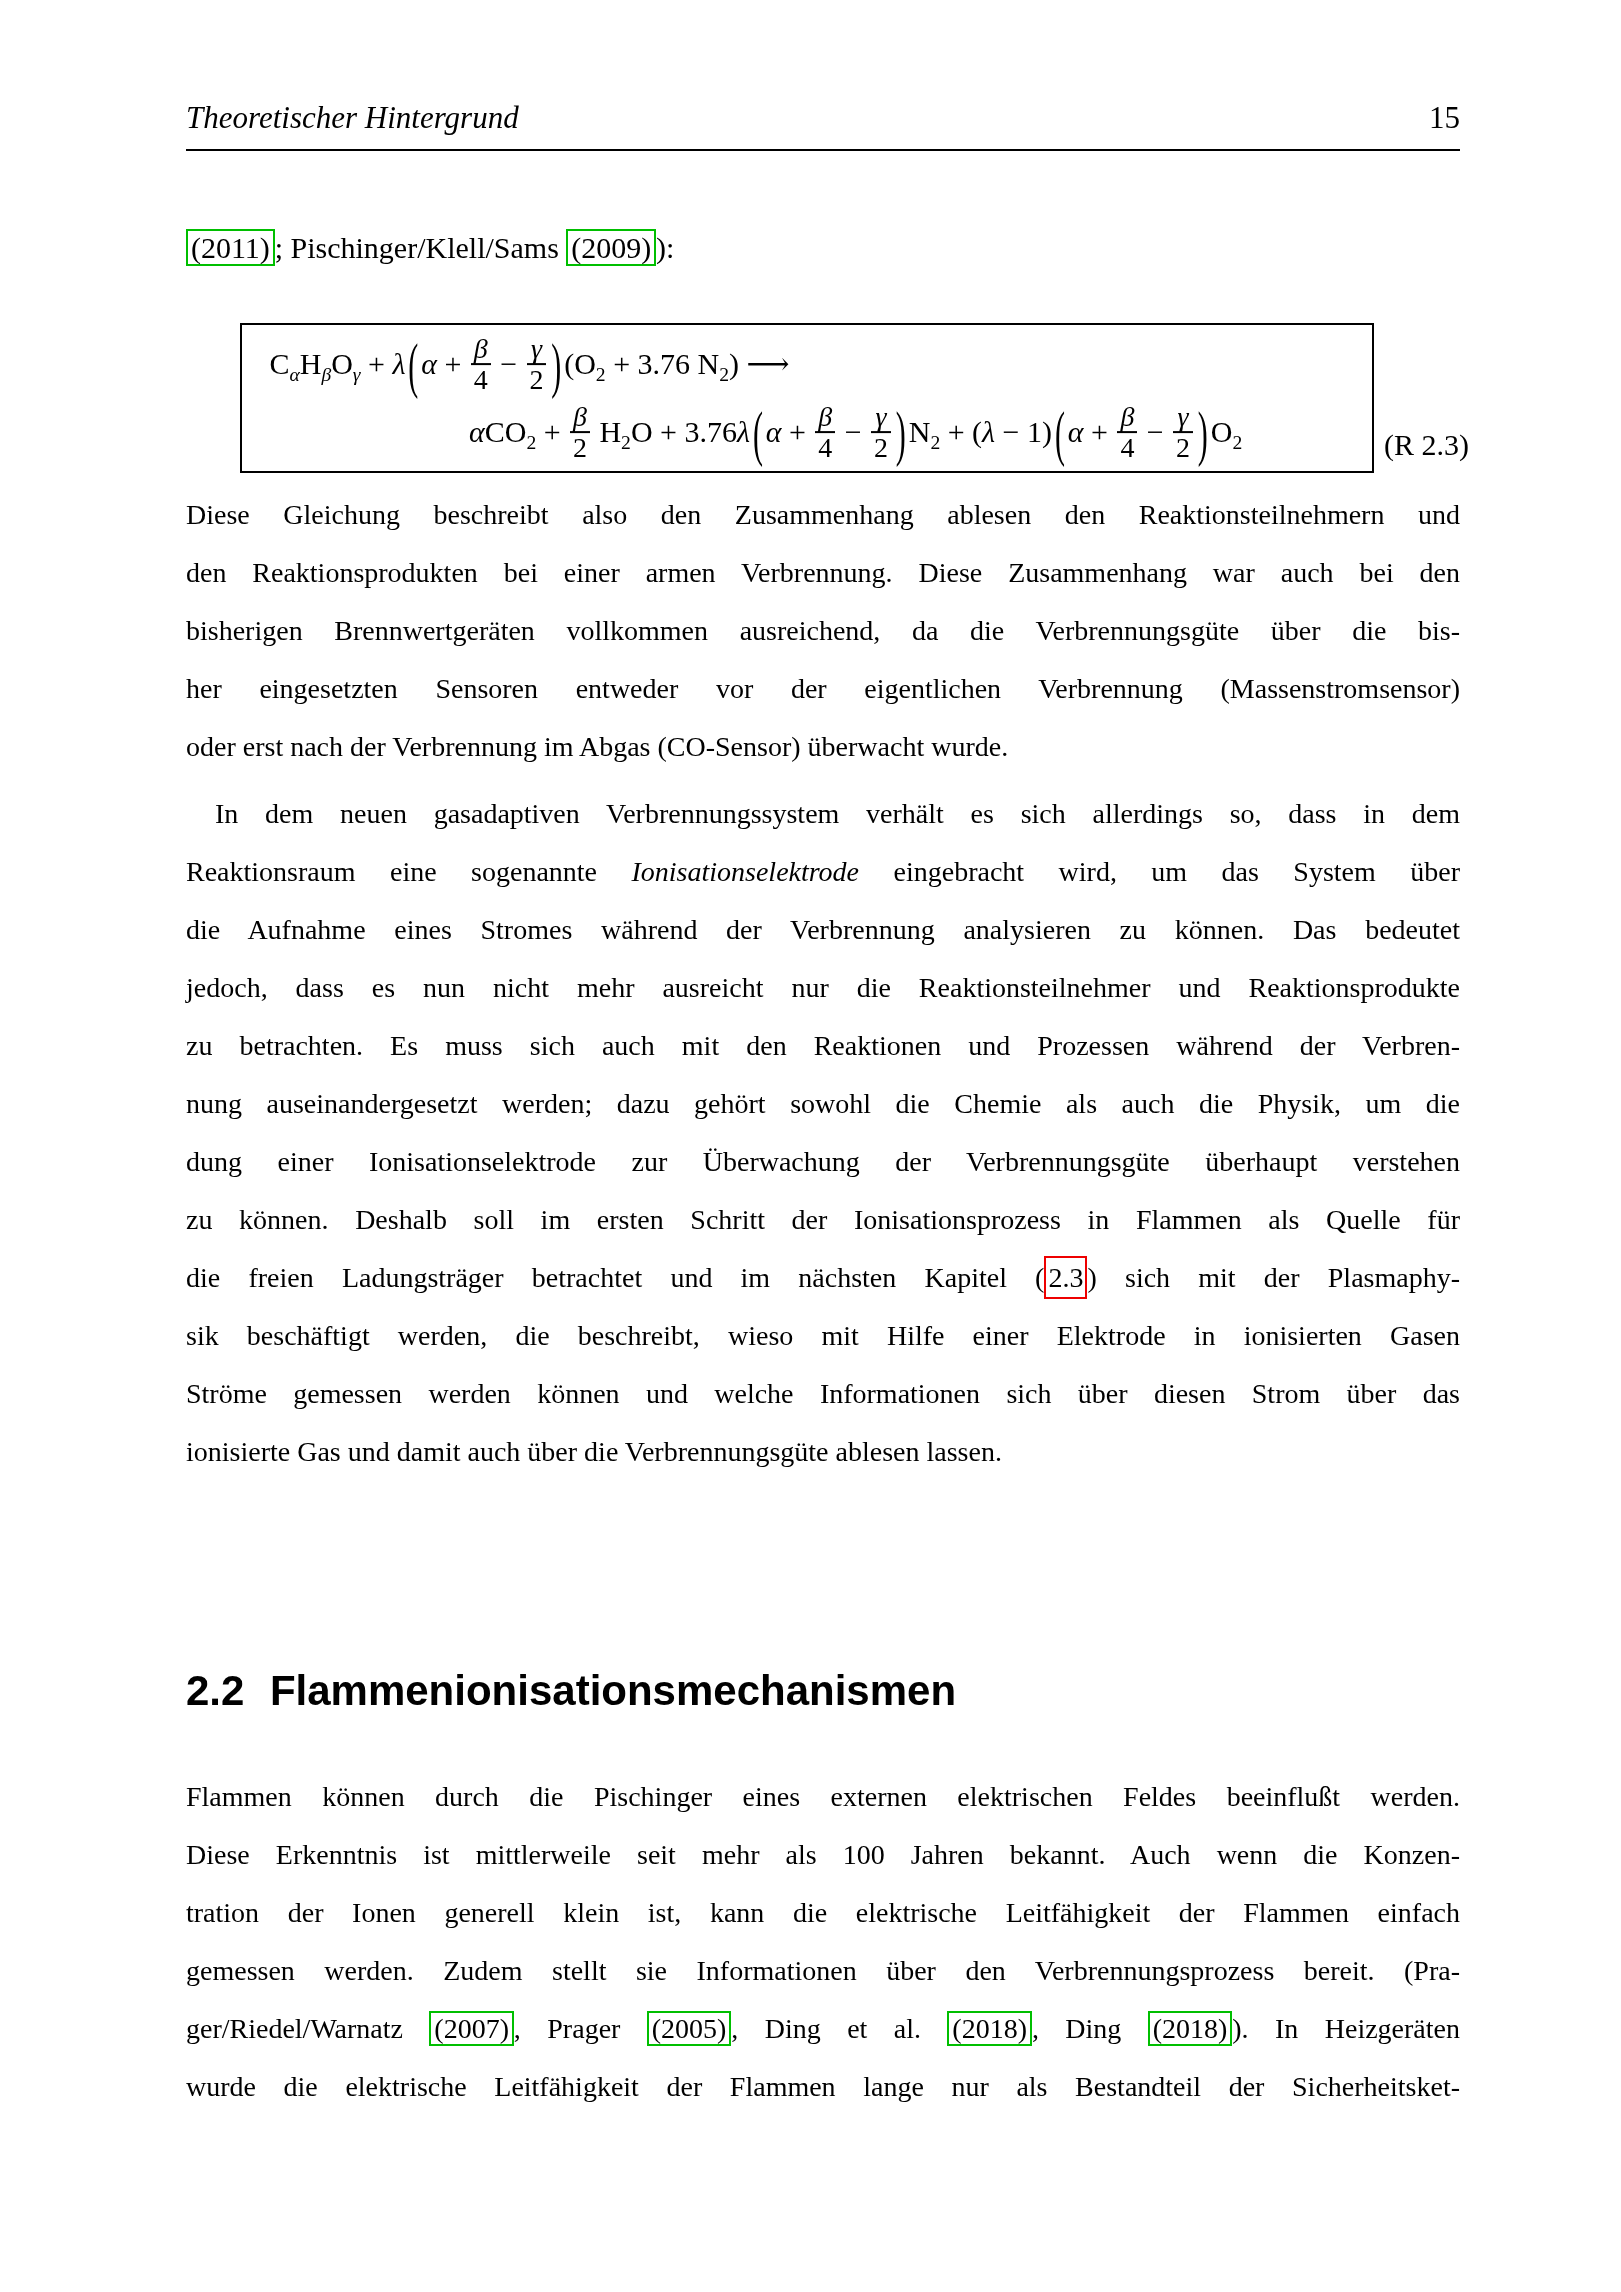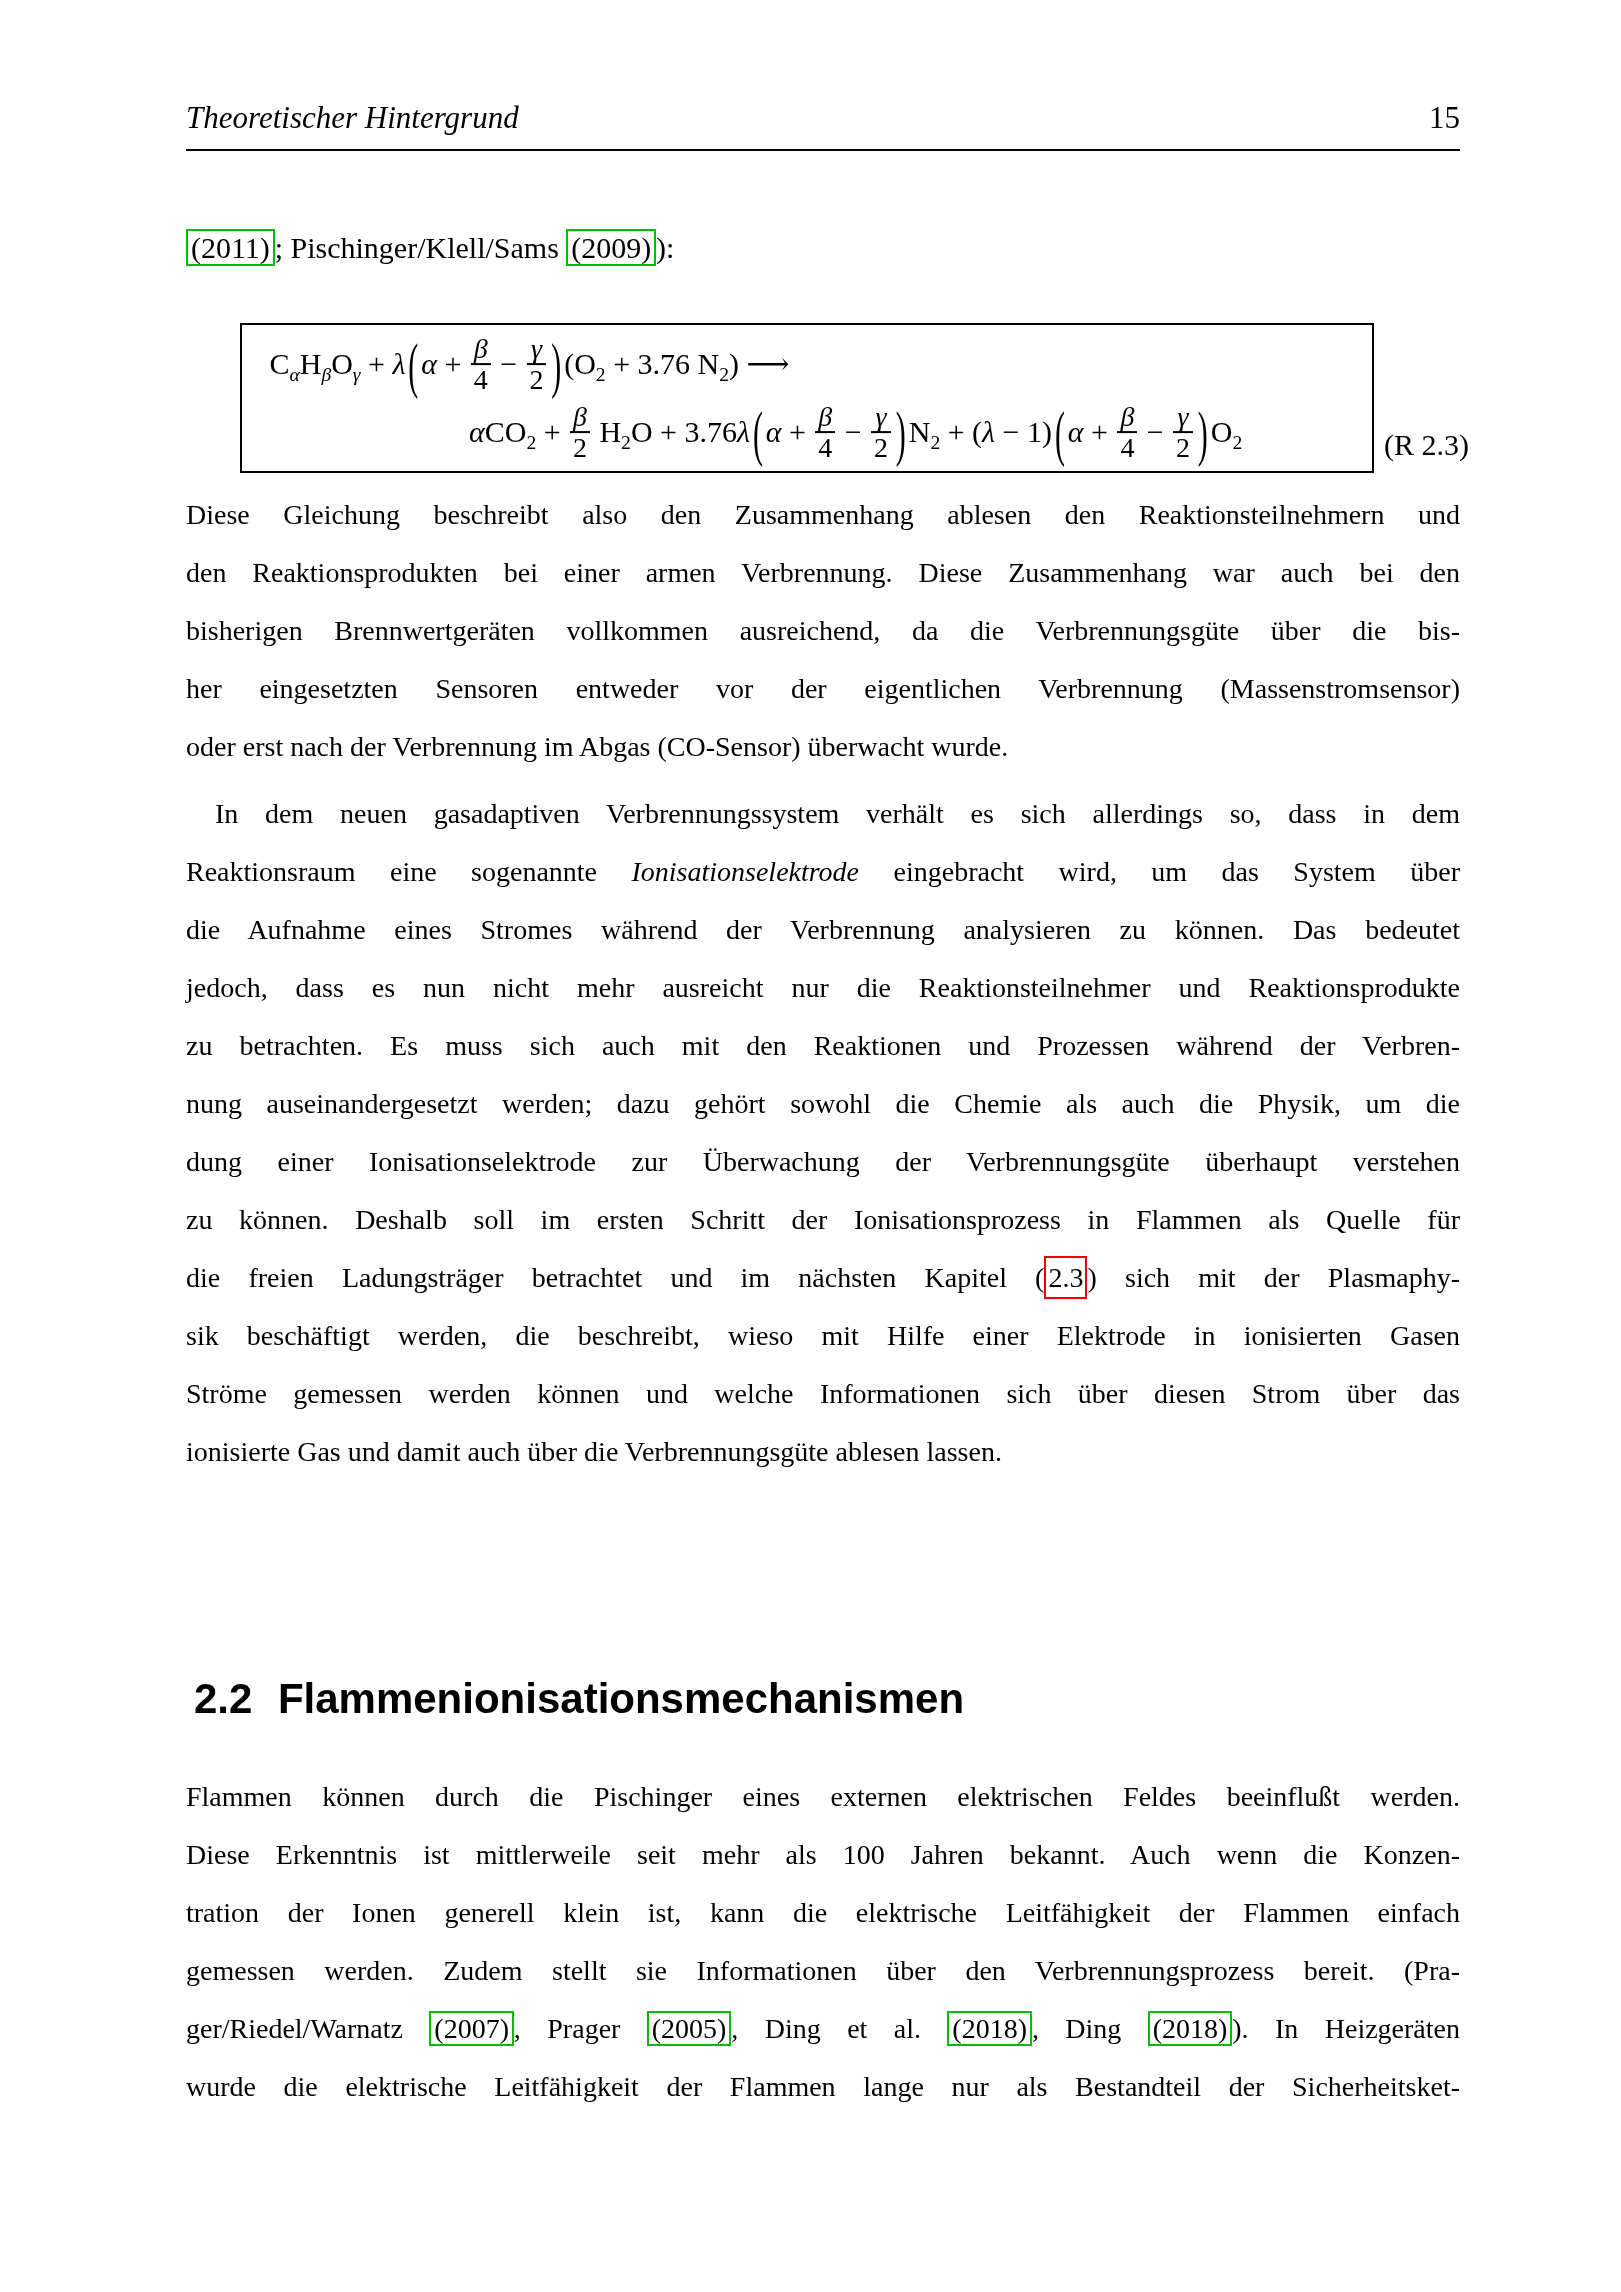--- a/index.html
+++ b/index.html
@@ -79,21 +79,21 @@
       <div class="bline"><span class="sg-plain">zu betrachten. Es muss sich auch mit den Reaktionen und Prozessen während der Verbren-</span></div>
       <div class="bline"><span class="sg-plain">nung auseinandergesetzt werden; dazu gehört sowohl die Chemie als auch die Physik, um die</span></div>
       <div class="bline"><span class="sg-plain">dung einer Ionisationselektrode zur Überwachung der Verbrennungsgüte überhaupt verstehen</span></div>
       <div class="bline"><span class="sg-plain">zu können. Deshalb soll im ersten Schritt der Ionisationsprozess in Flammen als Quelle für</span></div>
       <div class="bline"><span class="sg-plain">die freien Ladungsträger betrachtet und im nächsten Kapitel (</span><span class="sg-red">2.3</span><span class="sg-plain">) sich mit der Plasmaphy-</span></div>
       <div class="bline"><span class="sg-plain">sik beschäftigt werden, die beschreibt, wieso mit Hilfe einer Elektrode in ionisierten Gasen</span></div>
       <div class="bline"><span class="sg-plain">Ströme gemessen werden können und welche Informationen sich über diesen Strom über das</span></div>
       <div class="bline last"><span class="sg-plain">ionisierte Gas und damit auch über die Verbrennungsgüte ablesen lassen.</span></div>
     </div>
 
-  <h2 class="section" style="margin:8px;">
+  <h2 class="section" style="margin:0;">
     <span class="num">2.2</span><span>Flammenionisationsmechanismen</span>
   </h2>
 
   <div class="para p3">
       <div class="bline"><span class="sg-plain">Flammen können durch die Pischinger eines externen elektrischen Feldes beeinflußt werden.</span></div>
       <div class="bline"><span class="sg-plain">Diese Erkenntnis ist mittlerweile seit mehr als 100 Jahren bekannt. Auch wenn die Konzen-</span></div>
       <div class="bline"><span class="sg-plain">tration der Ionen generell klein ist, kann die elektrische Leitfähigkeit der Flammen einfach</span></div>
       <div class="bline"><span class="sg-plain">gemessen werden. Zudem stellt sie Informationen über den Verbrennungsprozess bereit. (Pra-</span></div>
       <div class="bline"><span class="sg-plain">ger/Riedel/Warnatz </span><span class="sg-green">(2007)</span><span class="sg-plain">, Prager </span><span class="sg-green">(2005)</span><span class="sg-plain">, Ding et al. </span><span class="sg-green">(2018)</span><span class="sg-plain">, Ding </span><span class="sg-green">(2018)</span><span class="sg-plain">). In Heizgeräten</span></div>
       <div class="bline"><span class="sg-plain">wurde die elektrische Leitfähigkeit der Flammen lange nur als Bestandteil der Sicherheitsket-</span></div>

